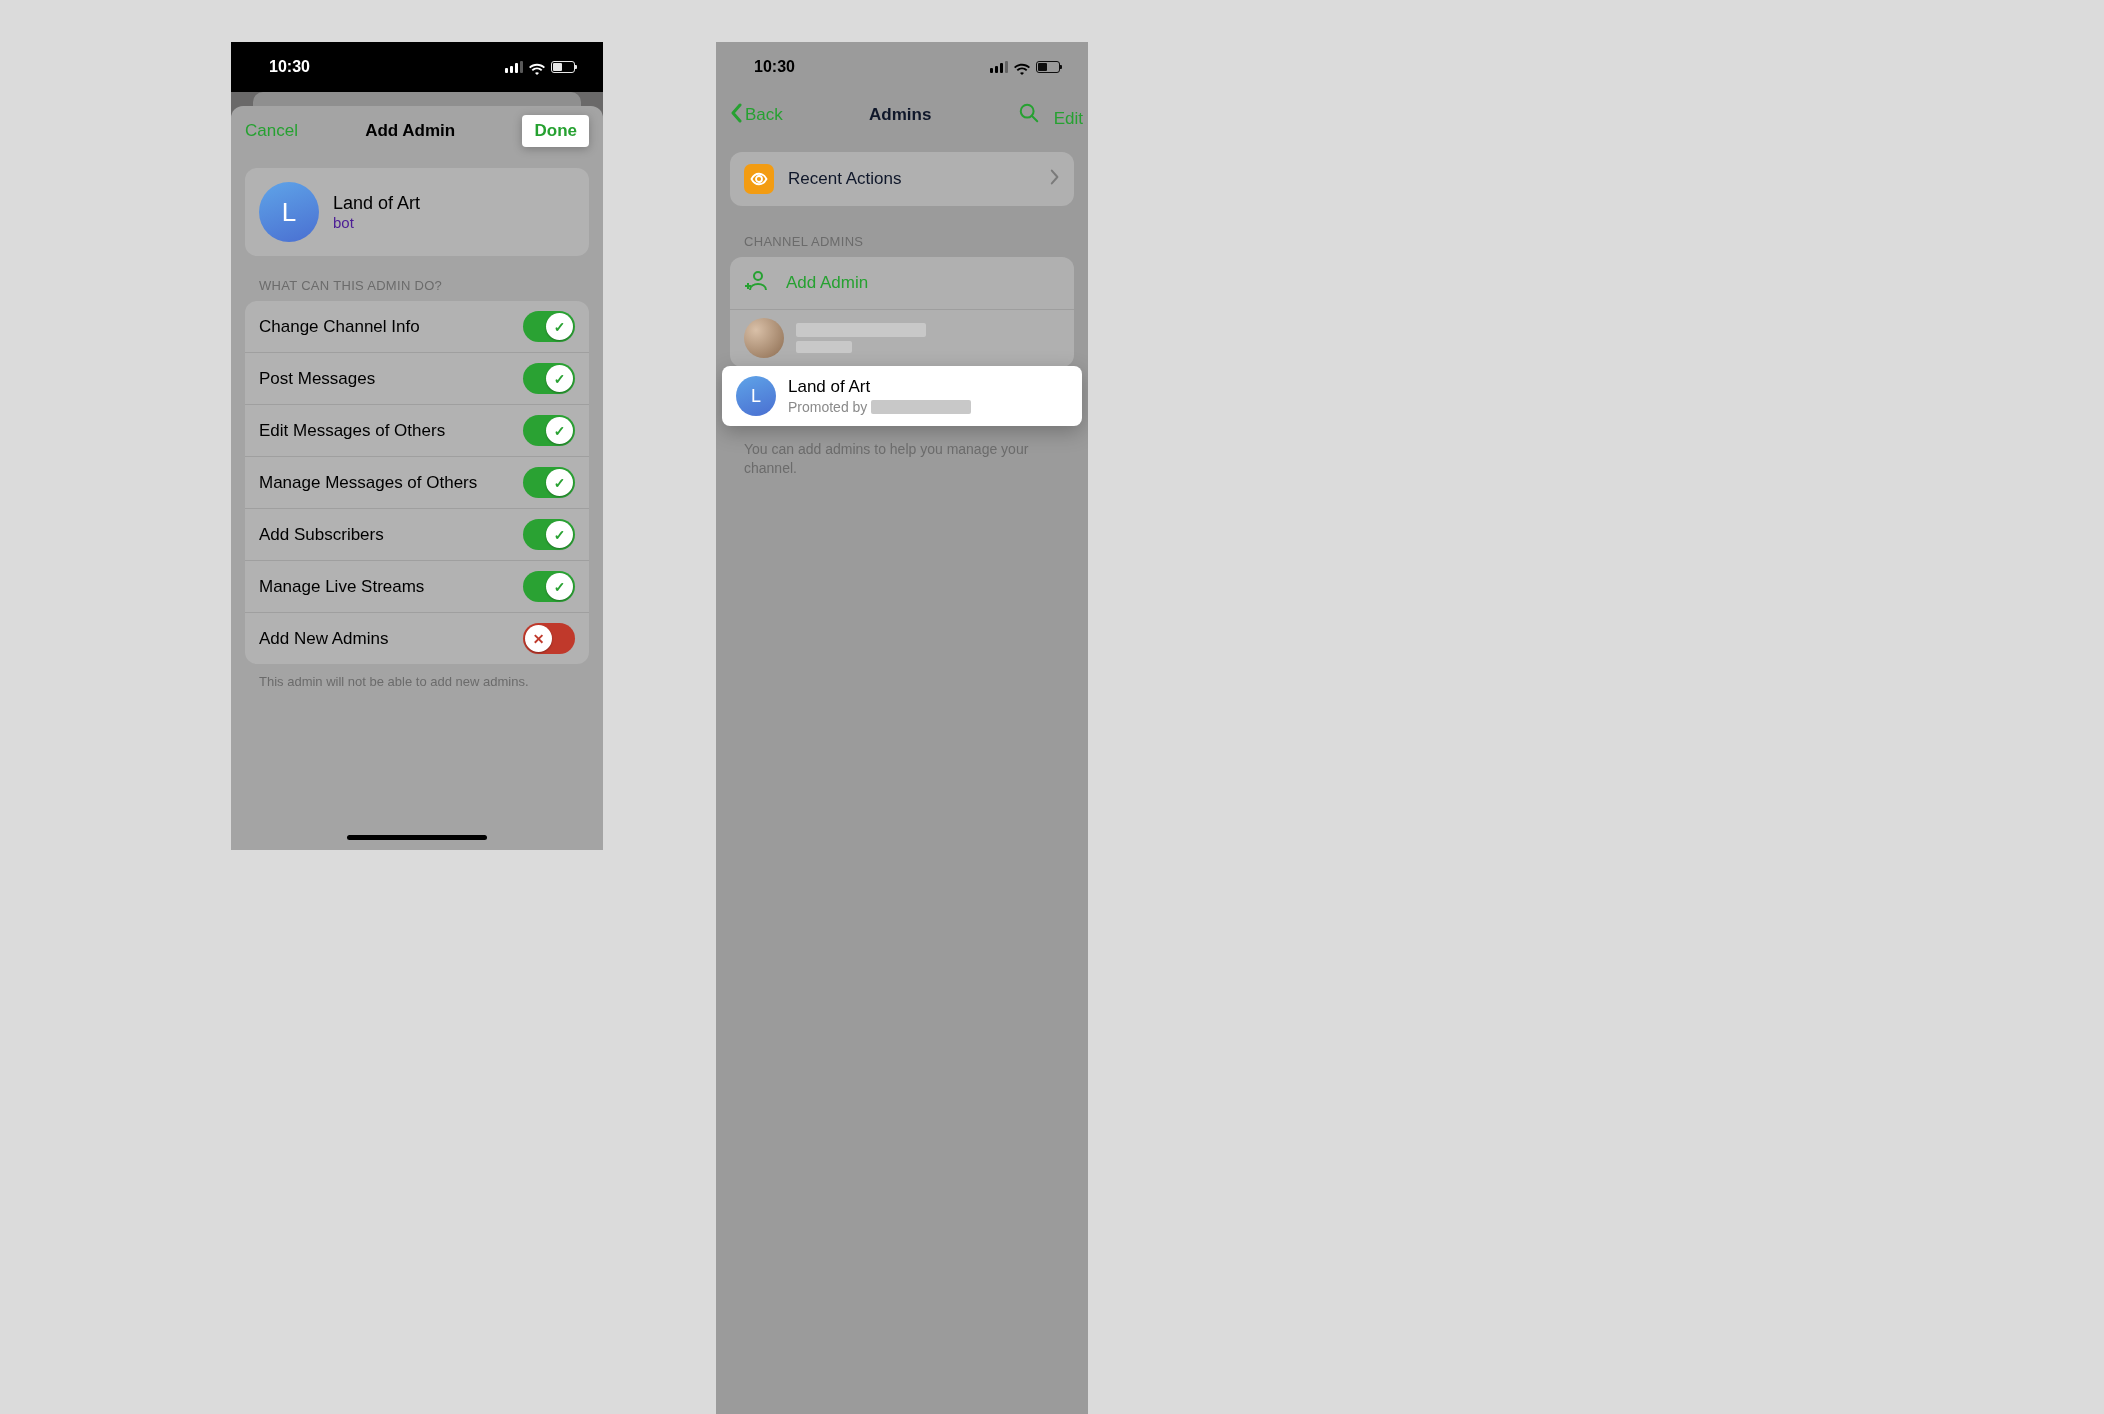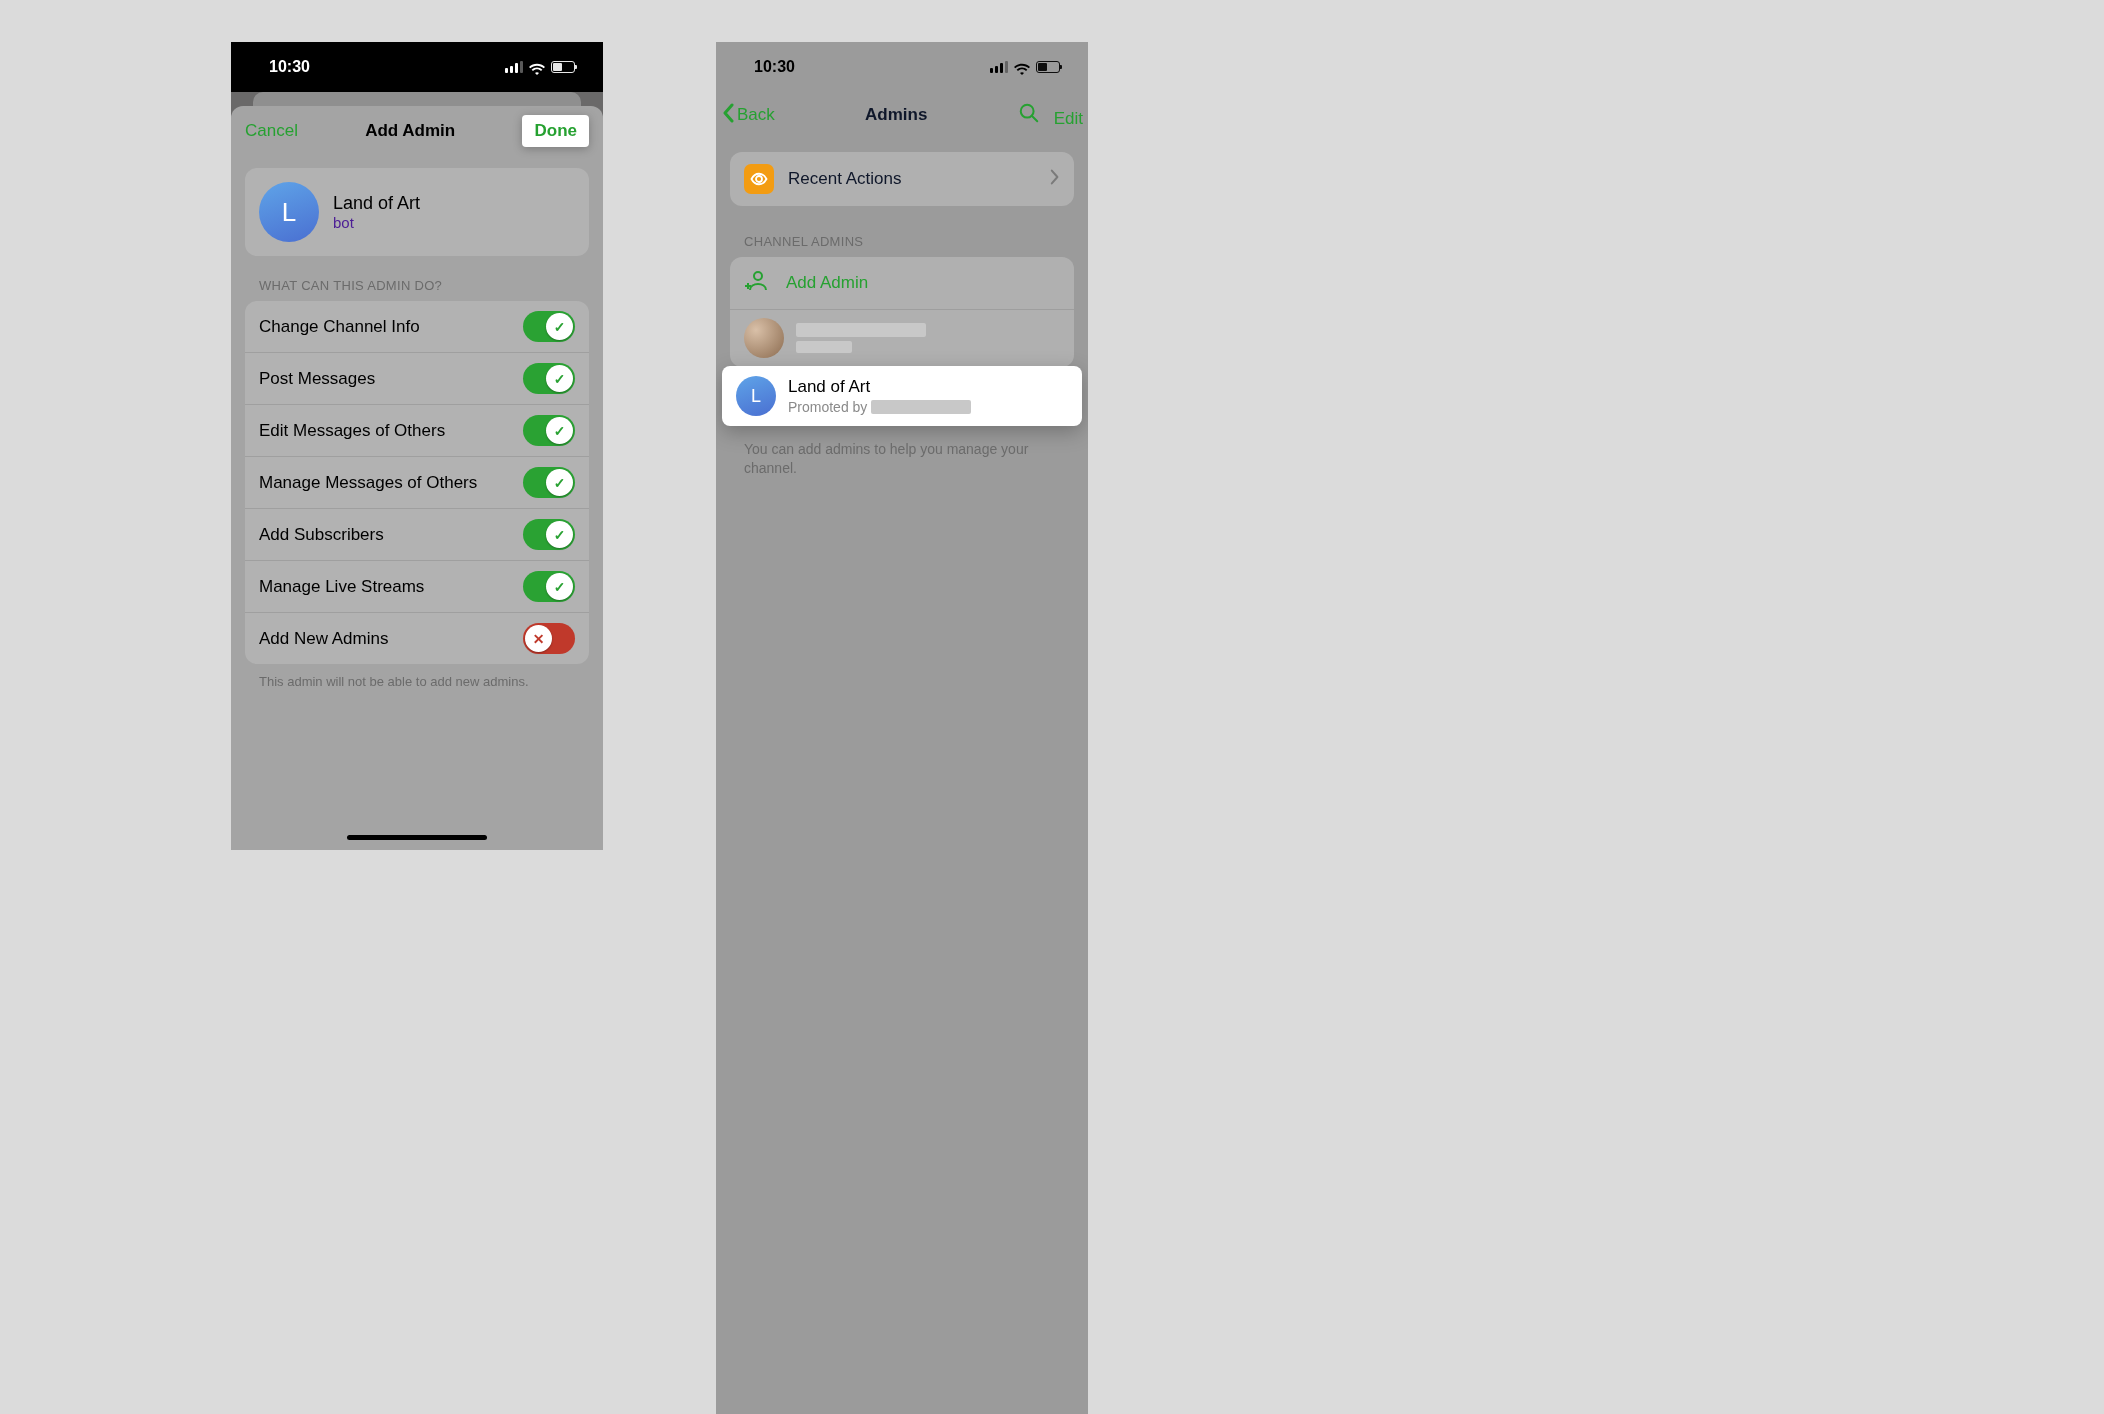--- a/index.html
+++ b/index.html
@@ -116,21 +116,21 @@
   }
   .home-ind{
     position:absolute;bottom:10px;left:50%;transform:translateX(-50%);
     width:140px;height:5px;border-radius:3px;background:#000;
   }
 
   
   .right-body{ background:#9b9b9b; height:100%; position:relative;}
   .nav-plain{
     display:flex;align-items:center;justify-content:space-between;
-    height:46px;padding:0 5px;font-size:17px;
+    height:46px;padding:0 5px;font-size:17px;margin-left:8px;
   }
   .nav-left-group{display:flex;align-items:center;gap:2px;color:#26a131;}
   .nav-right-group{display:flex;align-items:flex-end;gap:14px;color:#26a131;}
   .chev-left svg{width:14px;height:20px;}
   .nav-title{font-weight:600;color:#0f172a;}
   .search-ic svg{width:22px;height:22px;}
 
   .card2{
     margin:14px 14px 0 14px;background:#b0b0b0;border-radius:12px;
     display:flex;align-items:center;padding:12px 14px;gap:14px;

